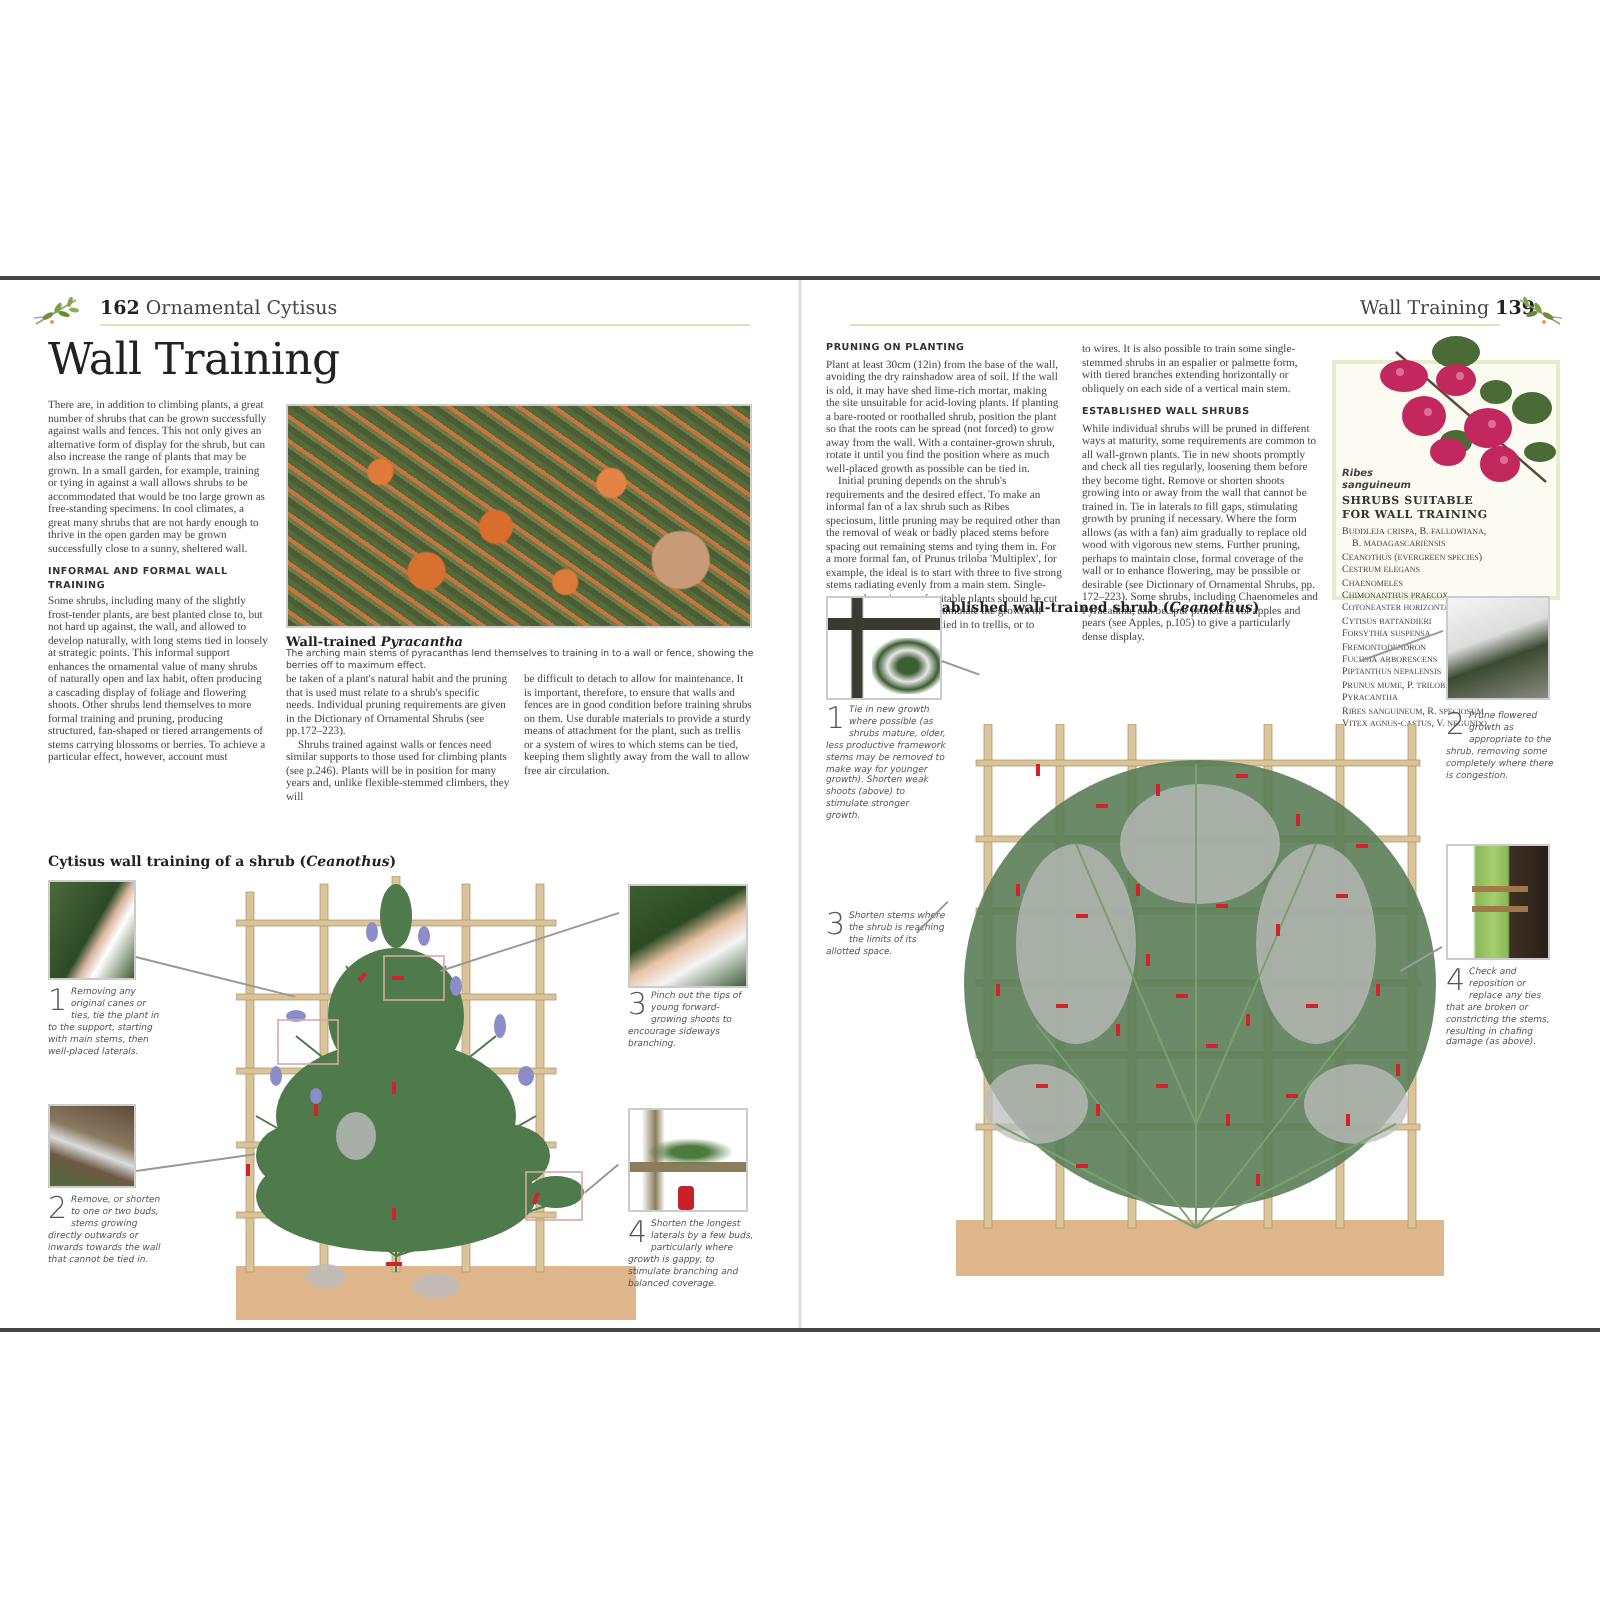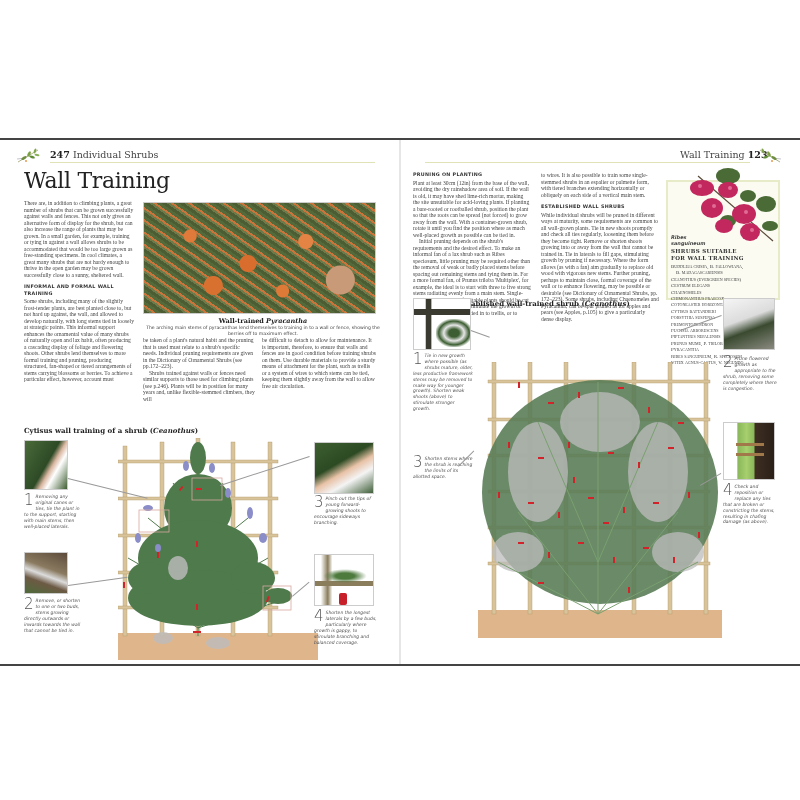--- a/index.html
+++ b/index.html
@@ -50,35 +50,35 @@
     <path d="M2 16 L22 4" stroke="#9aa070" stroke-width="0.8" fill="none"></path>
     <path d="M1 13 L10 12" stroke="#a8a8b8" stroke-width="0.7"></path>
     <ellipse cx="8" cy="12" rx="3" ry="1.3" fill="#6f8f3f" transform="rotate(-30 8 12)"></ellipse>
     <ellipse cx="13" cy="8" rx="3" ry="1.3" fill="#7aa040" transform="rotate(-60 13 8)"></ellipse>
     <ellipse cx="16" cy="11" rx="3" ry="1.2" fill="#5f8a36" transform="rotate(20 16 11)"></ellipse>
     <ellipse cx="19" cy="5" rx="2.6" ry="1.1" fill="#7fa54a" transform="rotate(-70 19 5)"></ellipse>
     <ellipse cx="21" cy="9" rx="2.5" ry="1.1" fill="#8ab055" transform="rotate(10 21 9)"></ellipse>
     <circle cx="10" cy="15" r="1" fill="#e39a4a"></circle>
   </svg>
   <div class="abs folio" style="left:50px;top:9px;">
-    <b>247</b>
-    <span>Individual Shrubs</span>
+    <b>162</b>
+    <span>Ornamental Cytisus</span>
   </div>
   <div class="rule" style="left:50px;top:22px;width:325px;"></div>
 
   <div class="abs title" style="left:24px;top:28px;">Wall Training</div>
 
   <div class="abs body" style="left:24px;top:60px;width:110px;">
     <p>There are, in addition to climbing plants, a great number of shrubs that can be grown successfully against walls and fences. This not only gives an alternative form of display for the shrub, but can also increase the range of plants that may be grown. In a small garden, for example, training or tying in against a wall allows shrubs to be accommodated that would be too large grown as free-standing specimens. In cool climates, a great many shrubs that are not hardy enough to thrive in the open garden may be grown successfully close to a sunny, sheltered wall.</p>
     <div class="head">INFORMAL AND FORMAL WALL TRAINING</div>
     <p>Some shrubs, including many of the slightly frost-tender plants, are best planted close to, but not hard up against, the wall, and allowed to develop naturally, with long stems tied in loosely at strategic points. This informal support enhances the ornamental value of many shrubs of naturally open and lax habit, often producing a cascading display of foliage and flowering shoots. Other shrubs lend themselves to more formal training and pruning, producing structured, fan-shaped or tiered arrangements of stems carrying blossoms or berries. To achieve a particular effect, however, account must</p>
   </div>
 
   <div class="photo pyra" style="left:143px;top:62px;width:233px;height:112px;"></div>
-  <div class="abs" style="left:143px;top:177px;width:240px;text-align:center;">
+  <div class="abs" style="left:143px;top:177px;width:240px;">
     <div class="caphead"><span>Wall-trained </span><i>Pyracantha</i></div>
     <div class="captext">The arching main stems of pyracanthas lend themselves to training in to a wall or fence, showing the berries off to maximum effect.</div>
   </div>
 
   <div class="abs body" style="left:143px;top:197px;width:112px;">
     <p>be taken of a plant's natural habit and the pruning that is used must relate to a shrub's specific needs. Individual pruning requirements are given in the Dictionary of Ornamental Shrubs (see pp.172–223).</p>
     <p class="indent">Shrubs trained against walls or fences need similar supports to those used for climbing plants (see p.246). Plants will be in position for many years and, unlike flexible-stemmed climbers, they will</p>
   </div>
   <div class="abs body" style="left:262px;top:197px;width:114px;">
     <p>be difficult to detach to allow for maintenance. It is important, therefore, to ensure that walls and fences are in good condition before training shrubs on them. Use durable materials to provide a sturdy means of attachment for the plant, such as trellis or a system of wires to which stems can be tied, keeping them slightly away from the wall to allow free air circulation.</p>
@@ -174,21 +174,21 @@
     <span class="stepnum">4</span><span>Shorten the longest laterals by a few buds, particularly where growth is gappy, to stimulate branching and balanced coverage.</span>
   </div>
 
   <div class="leader" style="left:68px;top:338px;width:82px;transform:rotate(14deg);"></div>
   <div class="leader" style="left:68px;top:445px;width:60px;transform:rotate(-8deg);"></div>
   <div class="leader" style="left:220px;top:345px;width:94px;transform:rotate(-18deg);"></div>
   <div class="leader" style="left:292px;top:456px;width:22px;transform:rotate(-40deg);"></div>
 
   <div class="abs folio" style="left:680px;top:9px;">
     <span>Wall Training</span>
-    <b>123</b>
+    <b>139</b>
   </div>
   <div class="rule" style="left:425px;top:22px;width:325px;"></div>
   <svg class="sprig" style="left:756px;top:6px;" viewBox="0 0 26 20">
     <path d="M24 16 L4 4" stroke="#9aa070" stroke-width="0.8" fill="none"></path>
     <path d="M25 13 L16 12" stroke="#a8a8b8" stroke-width="0.7"></path>
     <ellipse cx="18" cy="12" rx="3" ry="1.3" fill="#6f8f3f" transform="rotate(30 18 12)"></ellipse>
     <ellipse cx="13" cy="8" rx="3" ry="1.3" fill="#7aa040" transform="rotate(60 13 8)"></ellipse>
     <ellipse cx="10" cy="11" rx="3" ry="1.2" fill="#5f8a36" transform="rotate(-20 10 11)"></ellipse>
     <ellipse cx="7" cy="5" rx="2.6" ry="1.1" fill="#7fa54a" transform="rotate(70 7 5)"></ellipse>
     <circle cx="16" cy="15" r="1" fill="#e39a4a"></circle>

